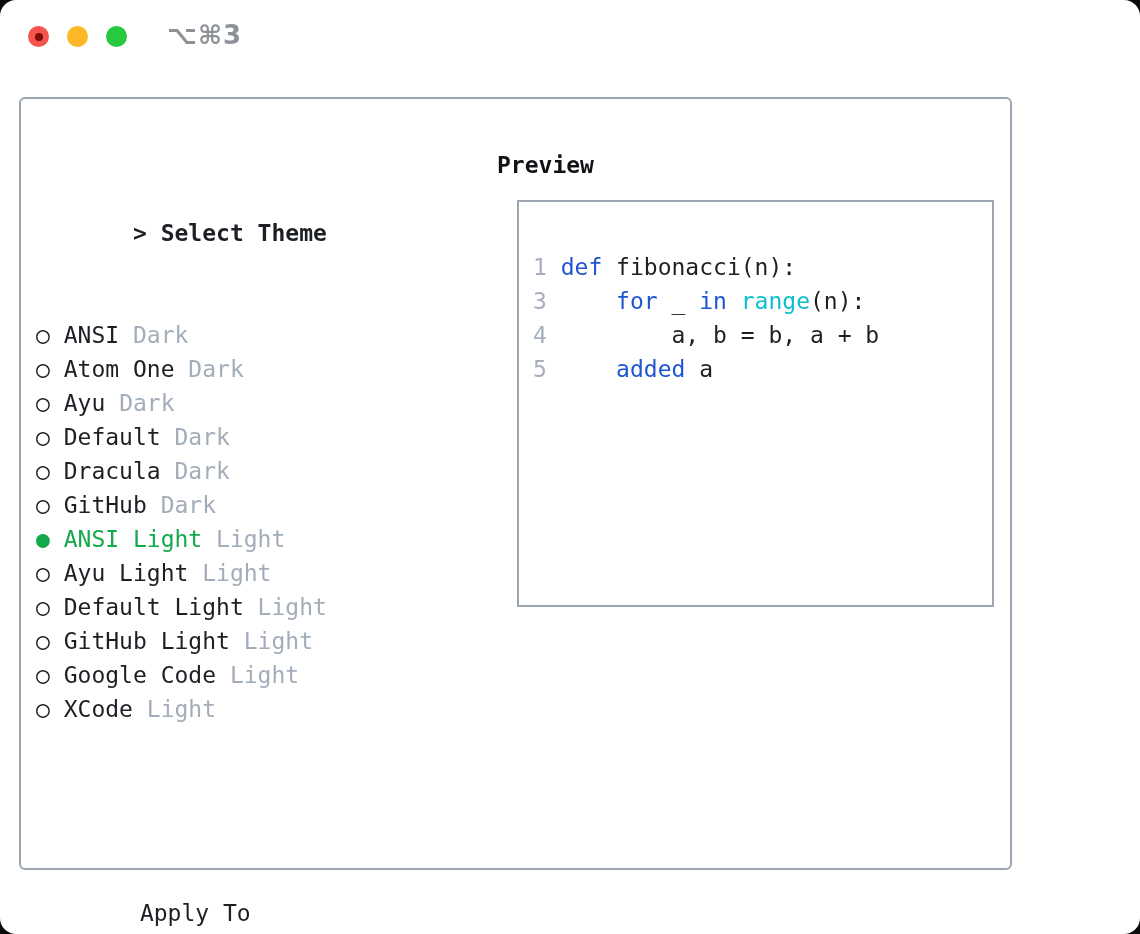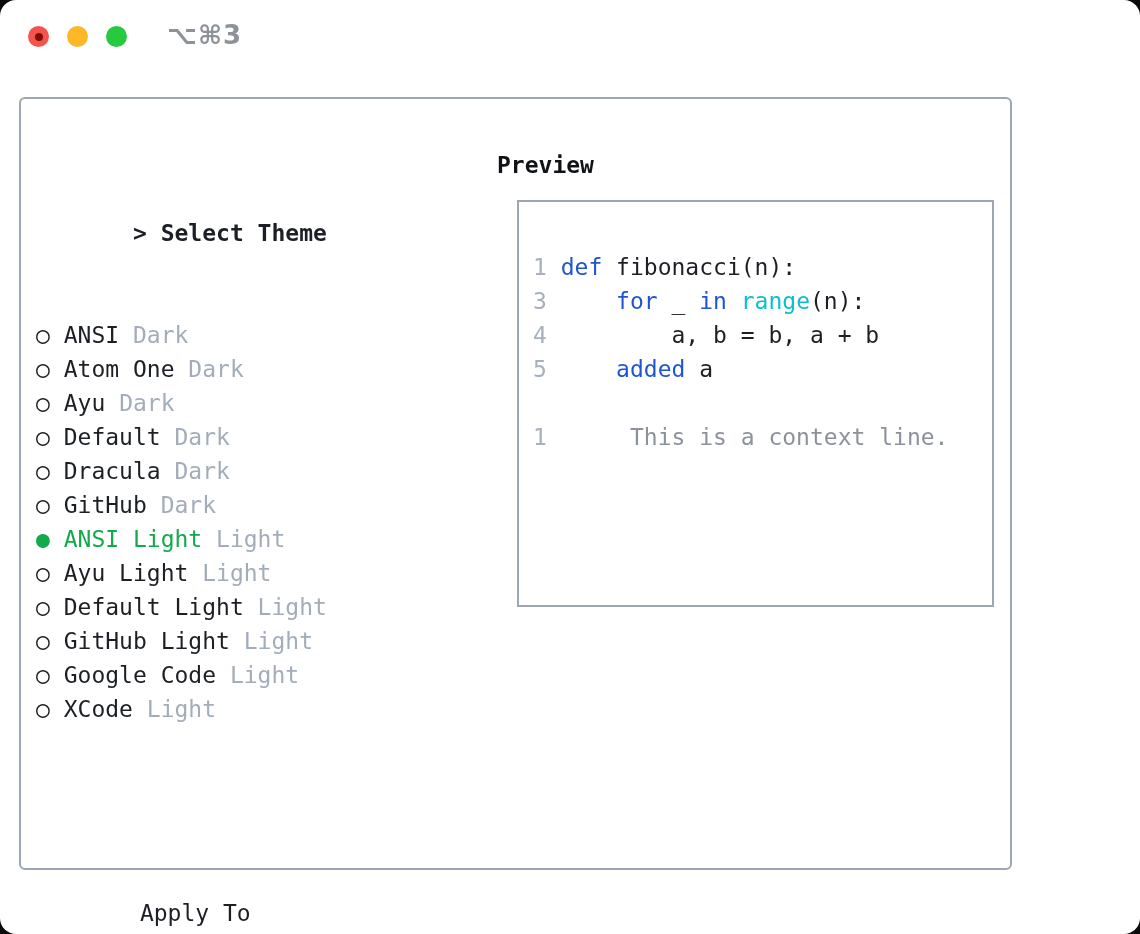--- a/index.html
+++ b/index.html
@@ -68,16 +68,15 @@
   <div class="preview-title">Preview</div>
   <div class="preview-box">
     <div id="code-lines">
         <div class="pline"><span class="ln">1</span> <span class="k">def</span><span> fibonacci(n):</span></div>
         <div class="pline"><span class="ln">3</span> <span>    </span><span class="k">for</span><span> _ </span><span class="k">in</span><span> </span><span class="b">range</span><span>(n):</span></div>
         <div class="pline"><span class="ln">4</span> <span>        a, b = b, a + b</span></div>
         <div class="pline"><span class="ln">5</span> <span>    </span><span class="k">added</span><span> a</span></div>
       </div>
     <div class="spacer"></div>
     <div id="diff-lines">
-        <div class="pline"><span class="ln">1</span> <span class="ctx">     This is a context line.</span></div>
       </div>
   </div>
 </div>
 
 </body></html>

